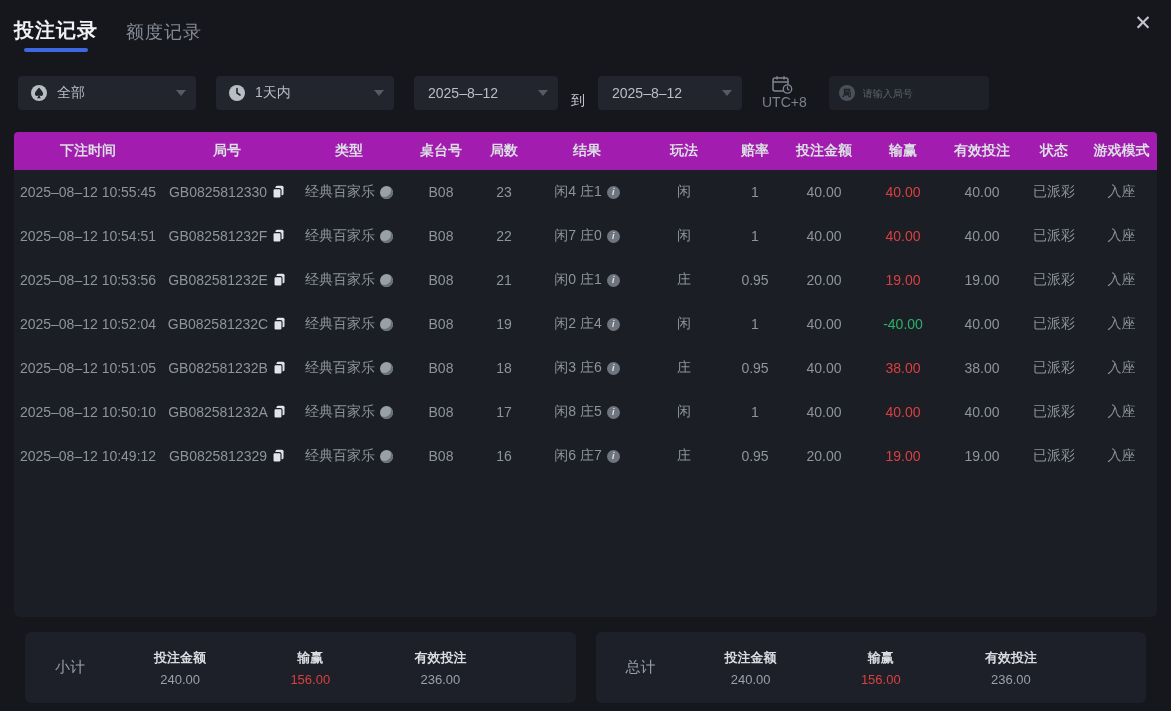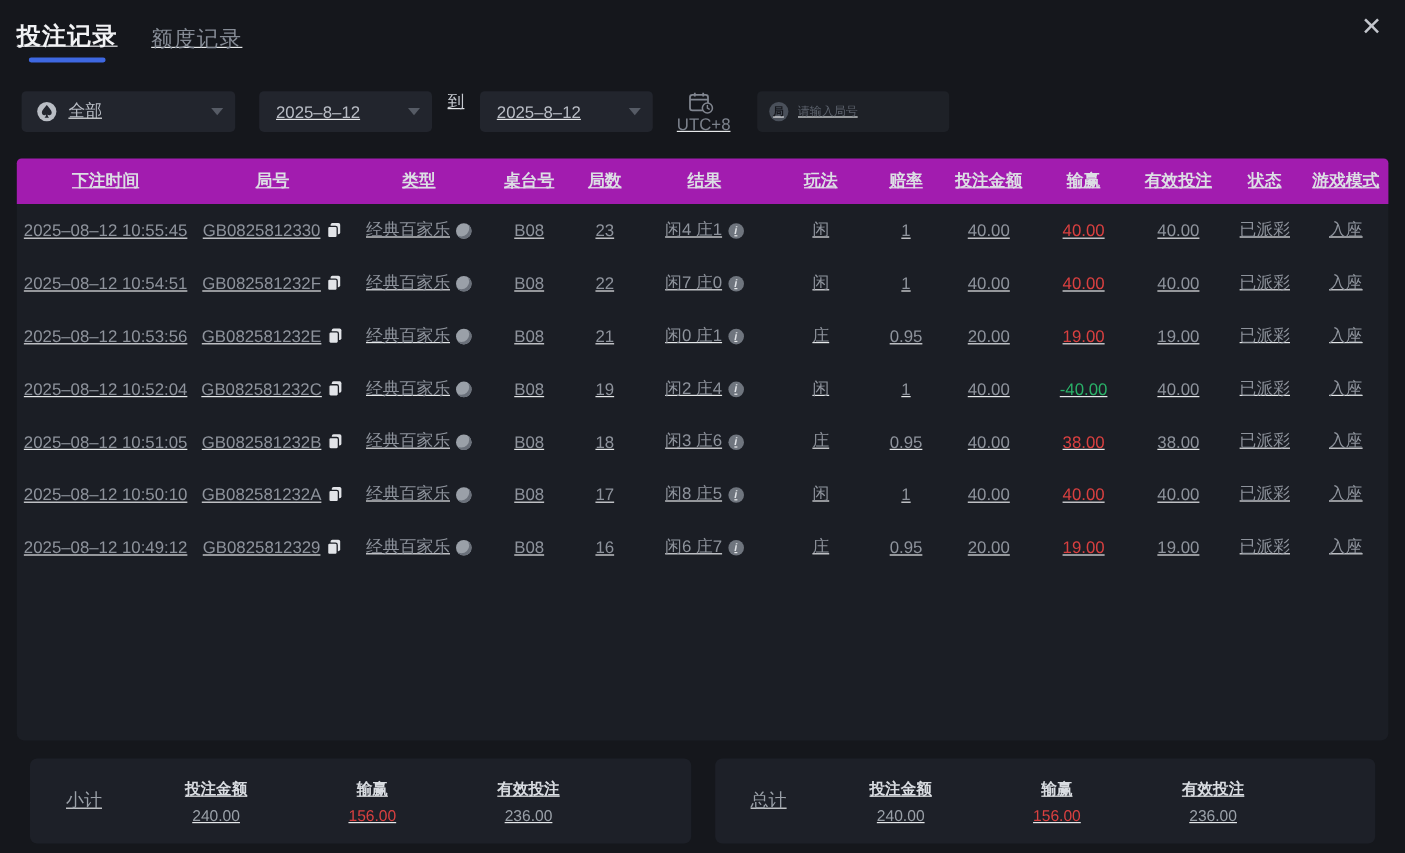--- a/index.html
+++ b/index.html
@@ -2,32 +2,32 @@
 <html style="--accent: #3e68e2; --red: #d94040; --green: #2ab168; --page-bg: #15171c;"><head>
 <meta charset="utf-8">
 <style>
   * { margin:0; padding:0; box-sizing:border-box; }
   html,body { width:1171px; height:711px; overflow:hidden; }
   body {
     background:var(--page-bg,#15171c);
     font-family:"Liberation Sans","DejaVu Sans",sans-serif;
     color:#e6e8ea;
   }
-  .app { position:relative; width:1171px; height:598px;text-decoration:underline; }
+  .app { position:relative; width:1171px; height:598px; }
 
   
   .titlebar { display:flex; align-items:flex-end; padding:16px 14px 0 14px; height:56px; position:relative; }
   .tab { position:relative; cursor:pointer; margin-right:28px; padding-bottom:12px; }
   .tab .tab-label { font-size:20px; font-weight:700; color:#f1f2f4; letter-spacing:1px; }
   .tab.inactive .tab-label { font-size:18px; font-weight:500; color:#868c96; }
   .tab .underline { position:absolute; left:50%; transform:translateX(-50%); bottom:4px; width:64px; height:4px; border-radius:2px; background:var(--accent,#2d6bf2); }
   .close-btn { position:absolute; right:14px; top:8px; width:28px; height:28px; display:flex; align-items:center; justify-content:center; cursor:pointer; color:#c3c6cc; font-size:21px; line-height:1; }
 
   
-  .filterbar { display:flex; align-items:flex-start; margin:20px 0 0 18px; height:34px; }
+  .filterbar { display:flex; align-items:flex-end; margin:20px 0 0 18px; height:34px; }
   .chip {
     height:34px; background:#22252d; border-radius:4px; display:flex; align-items:center;
     padding:0 10px 0 12px; color:#b9bdc5; font-size:14px; cursor:pointer;
   }
   .chip .chip-text { flex:1; margin-left:9px; text-align:left; }
   .chip.date .chip-text { margin-left:2px; }
   .caret { width:0; height:0; border-left:5px solid transparent; border-right:5px solid transparent; border-top:6px solid #565b65; margin-left:10px; }
   .sel-game { width:178px; margin-right:20px; }
   .sel-time { width:178px; margin-right:20px; }
   .sel-date { width:144px; }
@@ -93,20 +93,30 @@
       <span style="display:flex">
         <svg width="18" height="18" viewBox="0 0 18 18">
             <circle cx="9" cy="9" r="8" fill="#b9bdc4"></circle>
             <path d="M9 3.6 C6.4 6.8 4.9 8.1 4.9 9.9 a2.05 2.05 0 0 0 3.5 1.45 C8.3 12.6 7.8 13.5 7 14.2 h4 c-.8 -.7 -1.3 -1.6 -1.4 -2.85 A2.05 2.05 0 0 0 13.1 9.9 C13.1 8.1 11.6 6.8 9 3.6 Z" fill="#22252d"></path>
           </svg>
       </span>
       <span class="chip-text">全部</span>
       <span class="caret"></span>
     </div>
 
+    <div class="chip sel-time">
+      <span style="display:flex">
+        <svg width="18" height="18" viewBox="0 0 18 18">
+            <circle cx="9" cy="9" r="8" fill="#b9bdc4"></circle>
+            <path d="M9 4.6 V9 L12 11" stroke="#22252d" stroke-width="1.6" fill="none" stroke-linecap="round"></path>
+          </svg>
+      </span>
+      <span class="chip-text">1天内</span>
+      <span class="caret"></span>
+    </div>
 
     <div class="chip date sel-date">
       <span class="chip-text">2025–8–12</span>
       <span class="caret"></span>
     </div>
 
     <span class="to-label">到</span>
 
     <div class="chip date sel-date">
       <span class="chip-text">2025–8–12</span>

